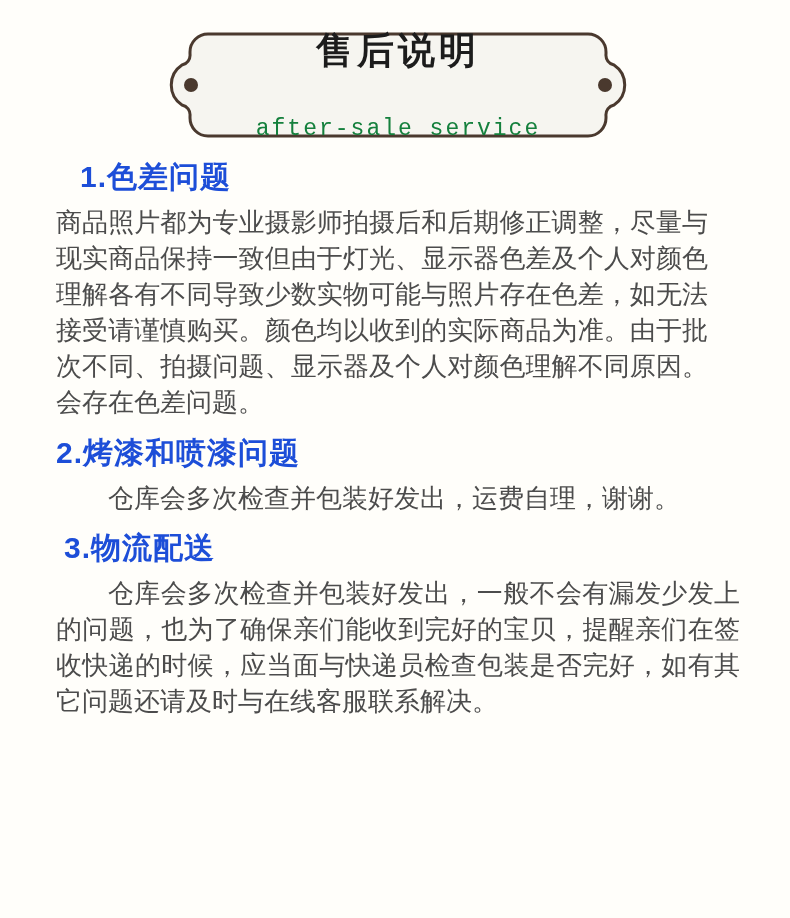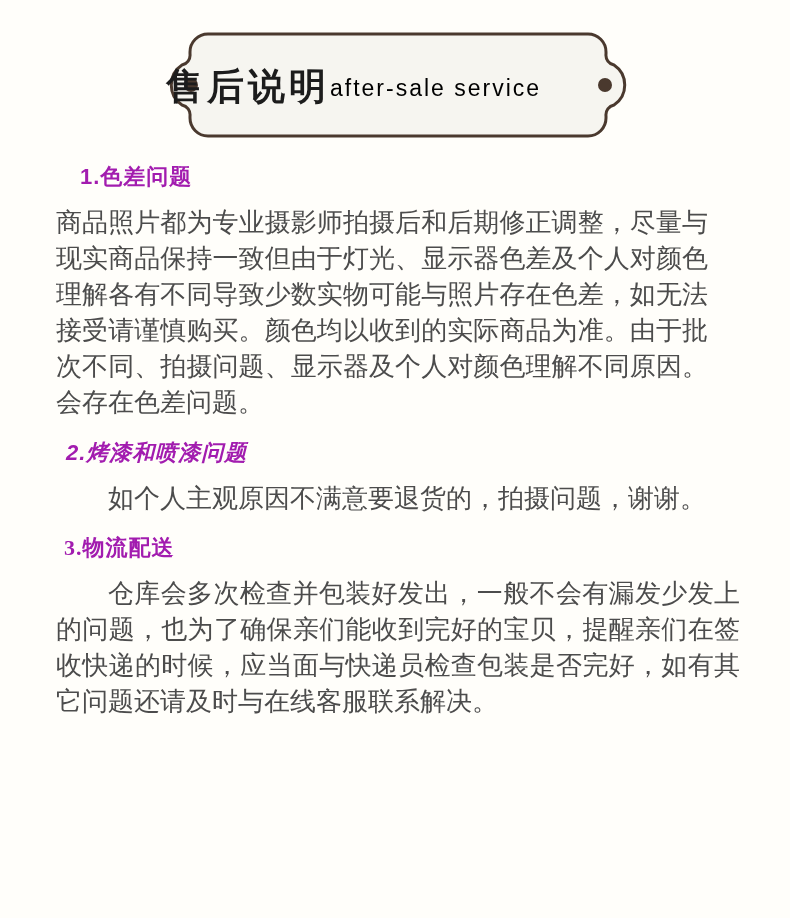--- a/index.html
+++ b/index.html
@@ -32,52 +32,53 @@
     top: 0;
     display: block;
   }
   .banner-text {
     position: absolute;
     left: 0;
     top: 0;
     width: 100%;
     height: 100%;
     display: flex;
-    flex-direction: row;
+    flex-direction: column;
     align-items: center;
-    justify-content: flex-start;
+    justify-content: space-between;
     padding-top: 2px;
     box-sizing: border-box;
+    font-family: Liberation Mono, monospace;
   }
   .banner-title {
     font-size: 37px;
     font-weight: 700;
     color: #1c1c1c;
     letter-spacing: 4px;
     line-height: 1.15;
   }
   .banner-subtitle {
     font-size: 23px;
-    color: #000000;
+    color: #15803d;
     letter-spacing: 2px;
     margin-top: 3px;
   }
   
   section { margin: 0; }
   .sec-heading {
-    font-size: 22px;
+    font-size: 30px;
     font-weight: 700;
-    color: #a21caf;
+    color: #1d4ed8;
     line-height: 36px;
     margin: 0 0 9px 0;
     letter-spacing: 1px;
   }
   .sec-heading.h-1 { margin-left: 24px; margin-top: 17px; }
-  .sec-heading.h-2 { margin-left: 10px; margin-top: 15px; font-style: italic; }
-  .sec-heading.h-3 { margin-left: 8px;  margin-top: 14px; font-family: Liberation Serif, serif; }
+  .sec-heading.h-2 { margin-top: 15px; }
+  .sec-heading.h-3 { margin-left: 8px;  margin-top: 14px; }
   .para {
     font-size: 26px;
     line-height: 36px;
     color: #4c4c4c;
     margin: 0;
     text-align: justify;
     text-justify: inter-ideograph;
   }
   .para.sec1 {
     width: 652px;
@@ -121,21 +122,21 @@
     </div>
   </div>
 
   <section>
     <h2 class="sec-heading h-1">1.色差问题</h2>
     <p class="para sec1">商品照片都为专业摄影师拍摄后和后期修正调整，尽量与现实商品保持一致但由于灯光、显示器色差及个人对颜色理解各有不同导致少数实物可能与照片存在色差，如无法接受请谨慎购买。颜色均以收到的实际商品为准。由于批次不同、拍摄问题、显示器及个人对颜色理解不同原因。会存在色差问题。</p>
   </section>
 
   <section>
     <h2 class="sec-heading h-2">2.烤漆和喷漆问题</h2>
-    <p class="para indent">如个人主观原因不满意要退货的，拍摄问题，谢谢。</p>
+    <p class="para indent">仓库会多次检查并包装好发出，运费自理，谢谢。</p>
   </section>
 
   <section>
     <h2 class="sec-heading h-3">3.物流配送</h2>
     <p class="para indent">仓库会多次检查并包装好发出，一般不会有漏发少发上的问题，也为了确保亲们能收到完好的宝贝，提醒亲们在签收快递的时候，应当面与快递员检查包装是否完好，如有其它问题还请及时与在线客服联系解决。</p>
   </section>
 
 </div>
 
 </body></html>

